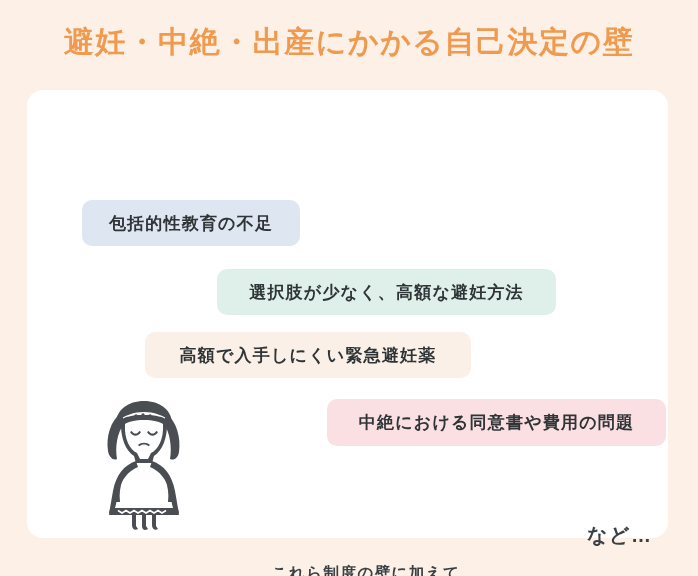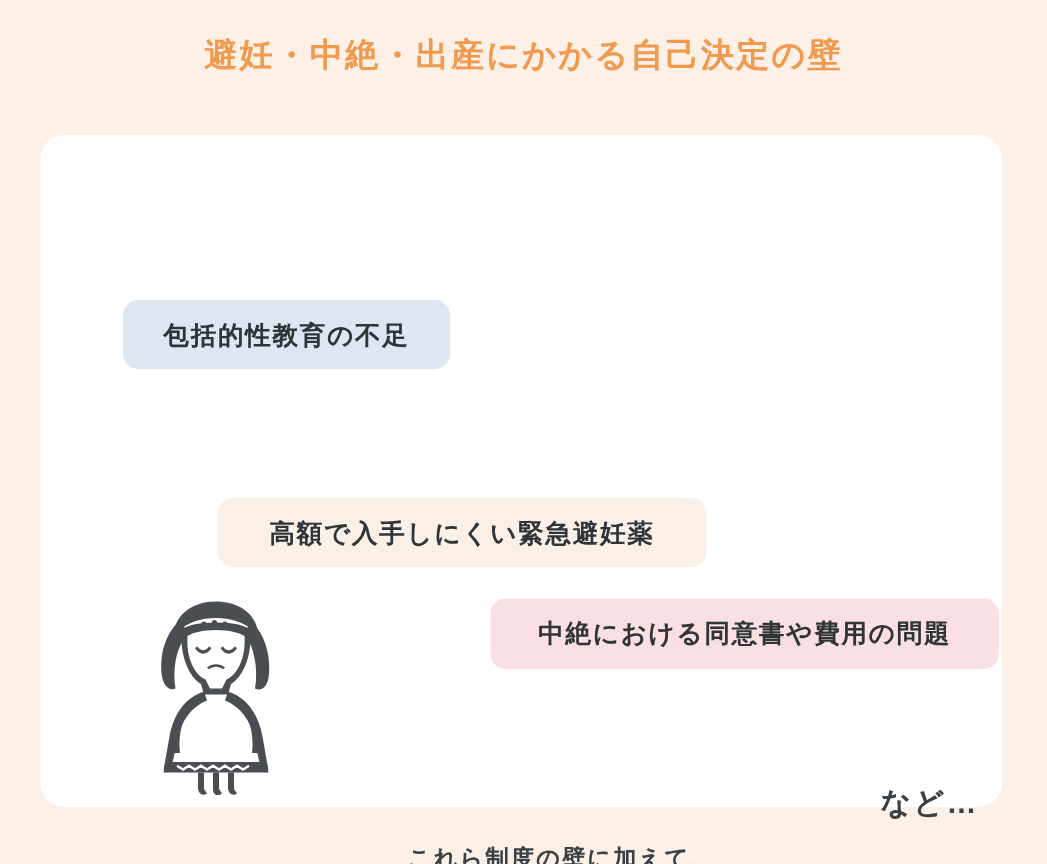--- a/index.html
+++ b/index.html
@@ -24,21 +24,21 @@
   }
 
   
   #title {
     position: absolute;
     left: 0;
     top: 24px;
     width: 698px;
     text-align: center;
     color: #ef9a4e;
-    font-size: 22px;
+    font-size: 30px;
     font-weight: bold;
     letter-spacing: 1.5px;
     line-height: 1.2;
     white-space: nowrap;
   }
 
   
   #card {
     position: absolute;
     left: 27px;
@@ -149,20 +149,21 @@
                    L62 118 L66 115.5 L70 118 L74 115.5 L78 118 L82 115.5" fill="none" stroke="#ffffff" stroke-width="1.6"></path>
 
           <path d="M48 120 L48 130 C48 134 51 136 54 134 L52 131 L52 120 Z"></path>
           <path d="M58 120 L58 131 C58 135 61 136 64 134 L62 131 L62 120 Z"></path>
           <path d="M68 120 L68 130 C68 134 71 136 74 134 L72 131 L72 120 Z"></path>
         </g>
       </svg>
     </div>
 
     <div class="chip" id="chip-0" style="background: rgb(222, 230, 242);">包括的性教育の不足</div>
+    <div class="chip" id="chip-1" style="background: rgb(223, 240, 234);">選択肢が少なく、高額な避妊方法</div>
     <div class="chip" id="chip-2" style="background: rgb(250, 240, 232);">高額で入手しにくい緊急避妊薬</div>
     <div class="chip" id="chip-3" style="background: rgb(250, 224, 226);">中絶における同意書や費用の問題</div>
 
     <div id="nado">など…</div>
 
     <div id="footnote" style="color: rgb(59, 64, 68);">
       <span class="fn-line">これら制度の壁に加えて、</span>
 
     </div>
 

